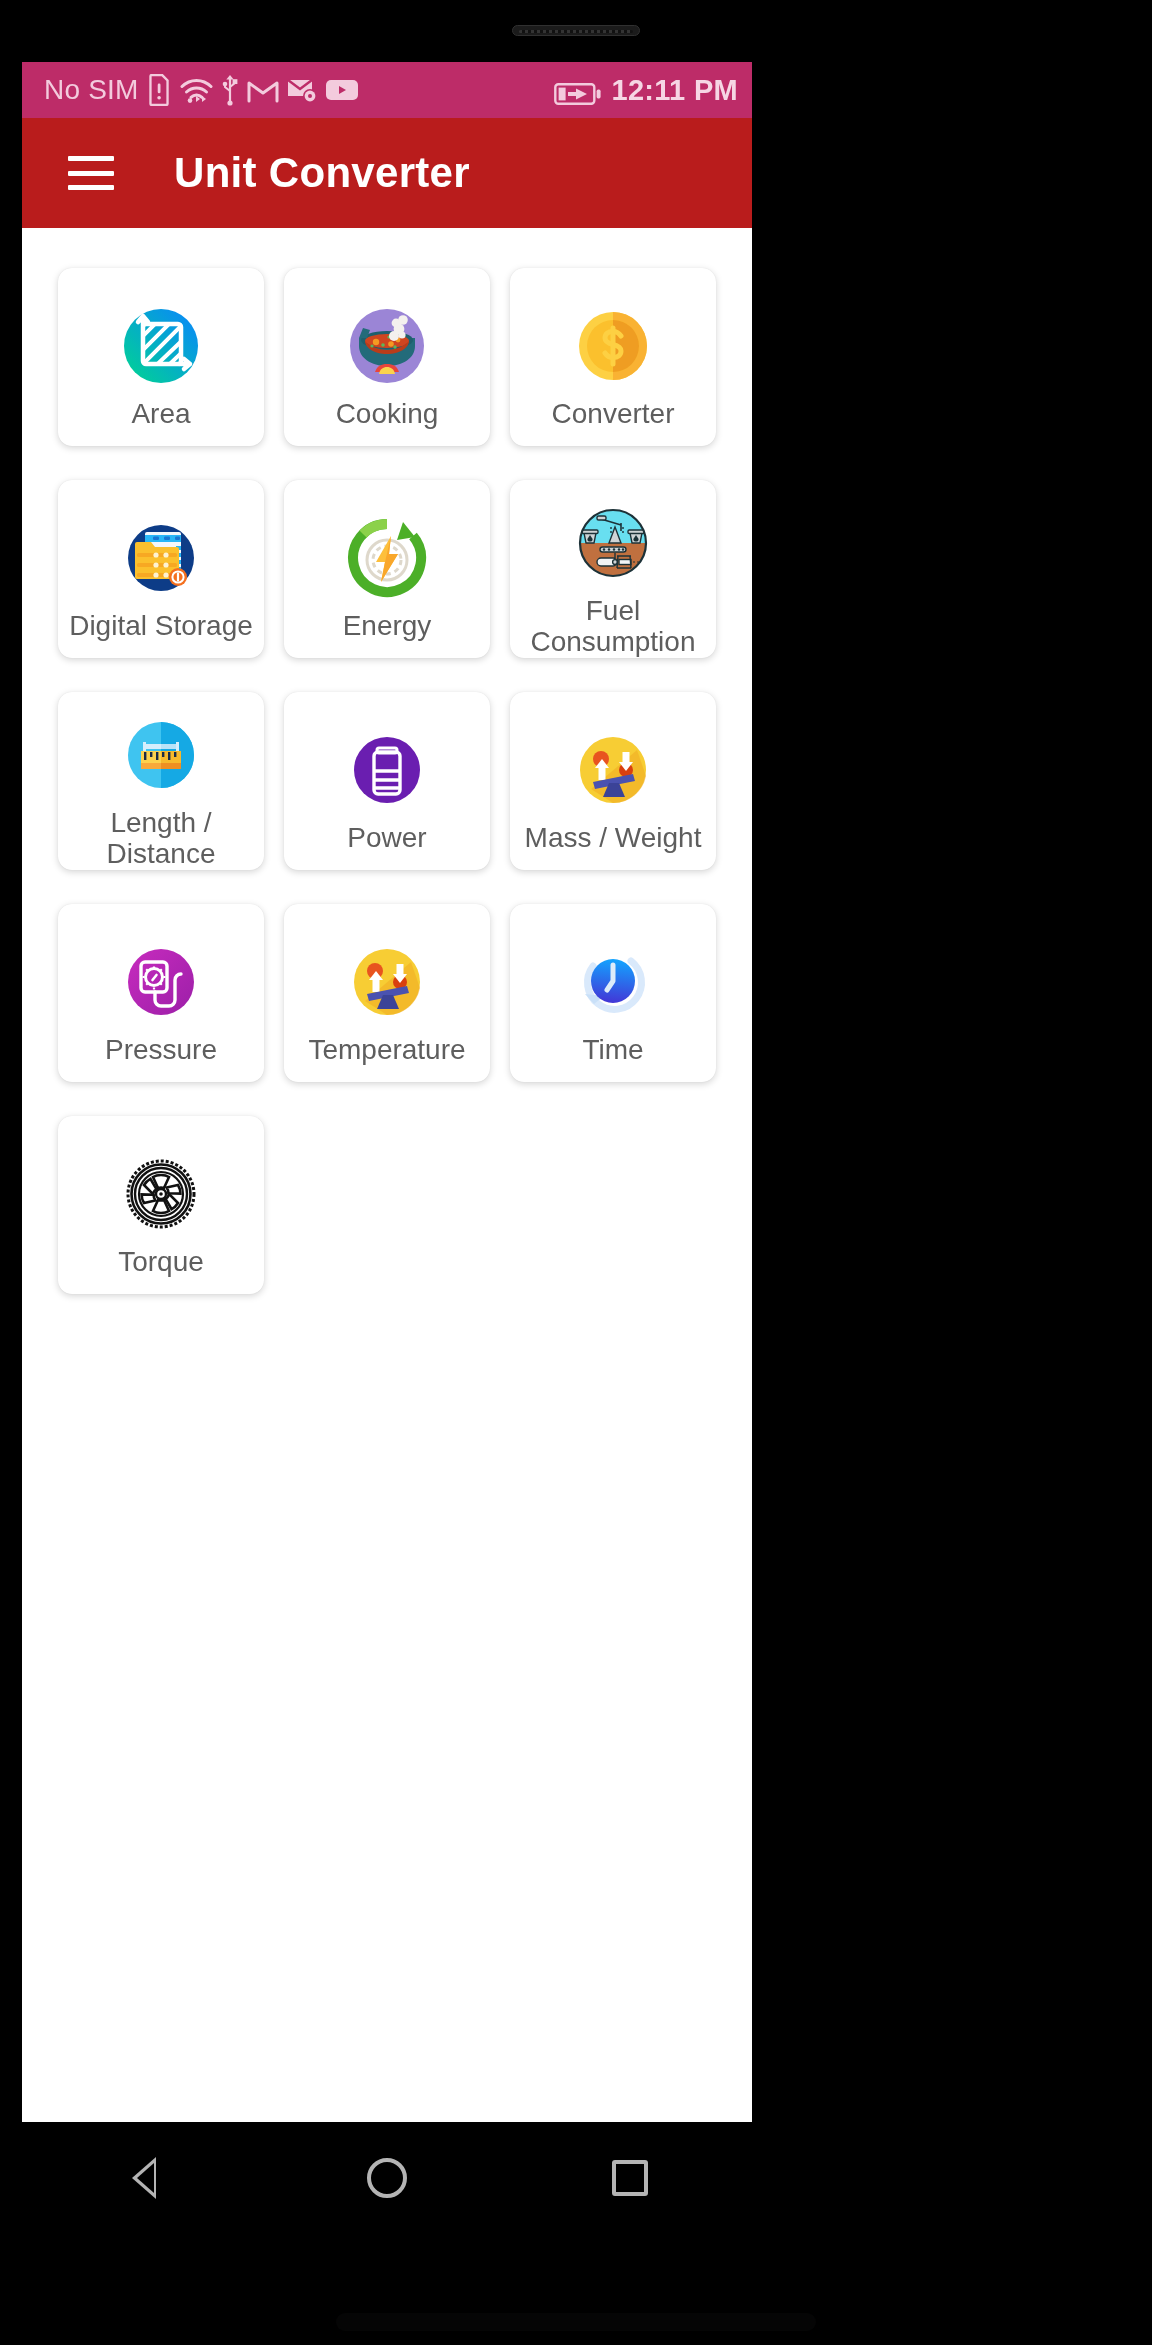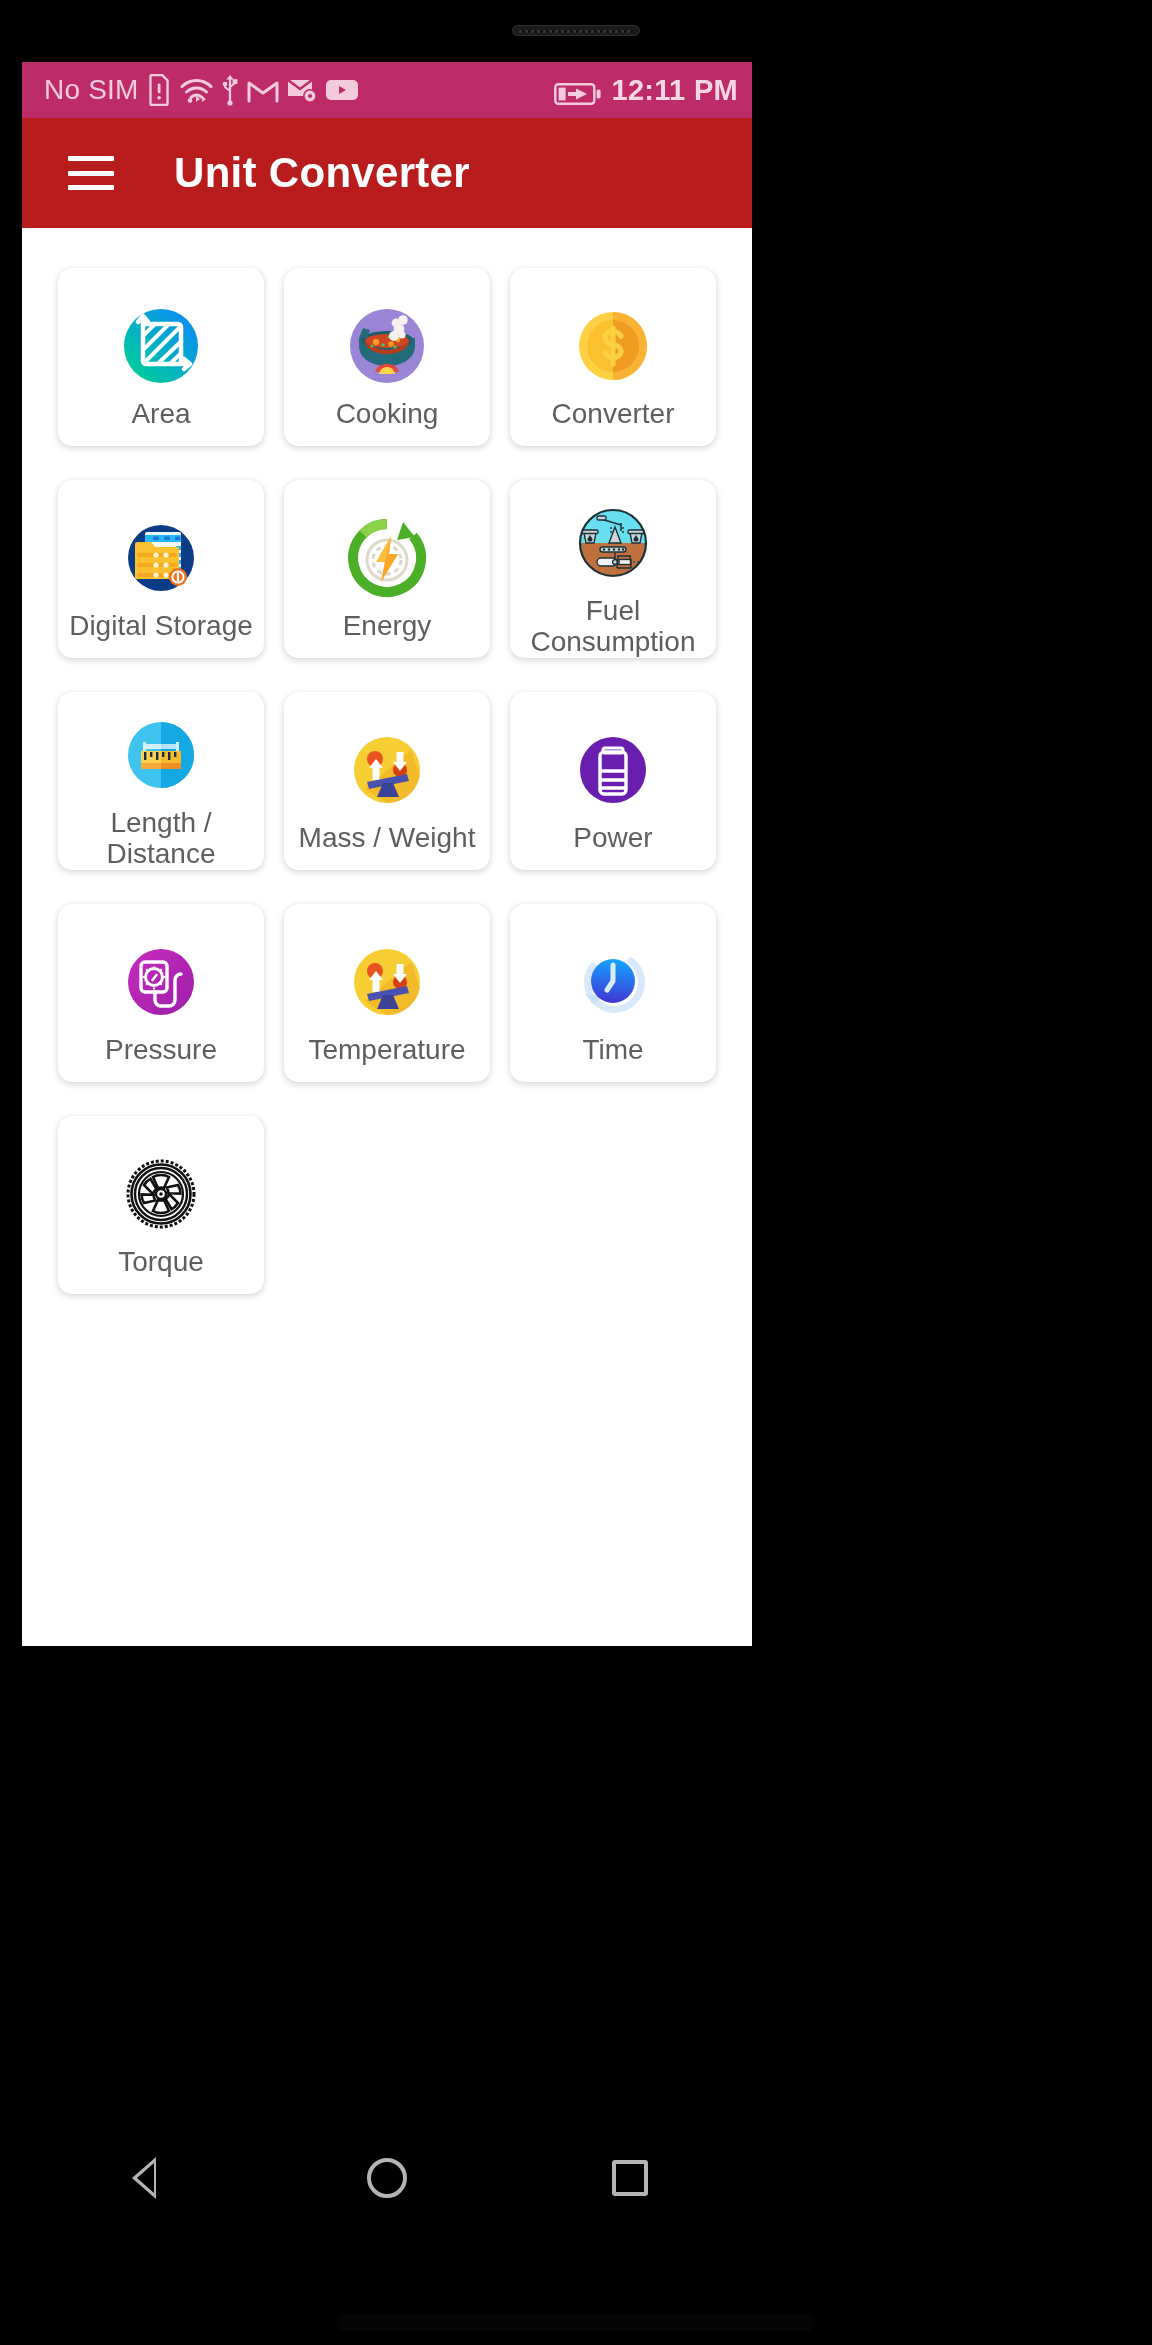--- a/index.html
+++ b/index.html
@@ -31,21 +31,21 @@
   .speaker::after{
     content:""; position:absolute; left:6px; right:6px; top:4px; height:3px;
     border-radius:2px;
     background:repeating-linear-gradient(90deg,#333 0 3px,#111 3px 6px);
   }
 
   
   .screen {
     position:absolute;
     left:22px; top:62px;
-    width:730px; height:1584px;
+    width:730px; height:2060px;
     background:#ffffff;
     overflow:hidden;
   }
 
   
   .statusbar {
     height:56px;
     background:#bd2c68;
     display:flex; align-items:center;
     padding:0 14px 0 22px;
@@ -435,47 +435,47 @@
                   <rect x="55" y="39" width="2.4" height="5"></rect>
               </g>
             </svg>
           </div>
           <div class="card-label">Length / Distance</div>
         </div>
 
         <div class="card">
           <div class="card-icon">
             <svg viewBox="0 0 84 84">
+              <circle cx="42" cy="42" r="33" fill="#6a1eb0"></circle>
+              <rect x="32" y="20" width="20" height="5" rx="2" fill="none" stroke="#fff" stroke-width="3"></rect>
+              <rect x="29" y="24" width="26" height="42" rx="4" fill="none" stroke="#fff" stroke-width="3.4"></rect>
+              <g stroke="#fff" stroke-width="3.4">
+                  <path d="M29 43h26M29 52h26M29 60h26"></path>
+                </g>
+            </svg>
+          </div>
+          <div class="card-label">Power</div>
+        </div>
+
+        <div class="card">
+          <div class="card-icon">
+            <svg viewBox="0 0 84 84">
               <circle cx="42" cy="42" r="33" fill="#f7cd34"></circle>
               <path d="M66 22 L75 48 A33 33 0 0 1 42 75 L20 61z" fill="#f0ab23" opacity=".55"></path>
               <circle cx="30" cy="31" r="8" fill="#e8541f"></circle>
               <circle cx="55" cy="42" r="7" fill="#d9400f"></circle>
               <path d="M31 36v16" stroke="#fff" stroke-width="7" stroke-linecap="butt"></path>
               <path d="M24 40l7-9 7 9z" fill="#fff"></path>
               <path d="M55 24v14" stroke="#fff" stroke-width="7"></path>
               <path d="M48 34l7 9 7-9z" fill="#fff"></path>
               <path d="M22 54l40-8 2 7-40 8z" fill="#4a52b0"></path>
               <path d="M38 55h10l6 14H32z" fill="#3b4397"></path>
             </svg>
           </div>
           <div class="card-label">Mass / Weight</div>
-        </div>
-
-        <div class="card">
-          <div class="card-icon">
-            <svg viewBox="0 0 84 84">
-              <circle cx="42" cy="42" r="33" fill="#6a1eb0"></circle>
-              <rect x="32" y="20" width="20" height="5" rx="2" fill="none" stroke="#fff" stroke-width="3"></rect>
-              <rect x="29" y="24" width="26" height="42" rx="4" fill="none" stroke="#fff" stroke-width="3.4"></rect>
-              <g stroke="#fff" stroke-width="3.4">
-                  <path d="M29 43h26M29 52h26M29 60h26"></path>
-                </g>
-            </svg>
-          </div>
-          <div class="card-label">Power</div>
         </div>
 
         <div class="card">
           <div class="card-icon">
             <svg viewBox="0 0 84 84">
               <defs>
                   <linearGradient id="gPres" x1="0" y1="0" x2="1" y2="1">
                 <stop offset="0" stop-color="#c72bbe"></stop>
                     <stop offset="1" stop-color="#9c1fa8"></stop>
                   </linearGradient>

